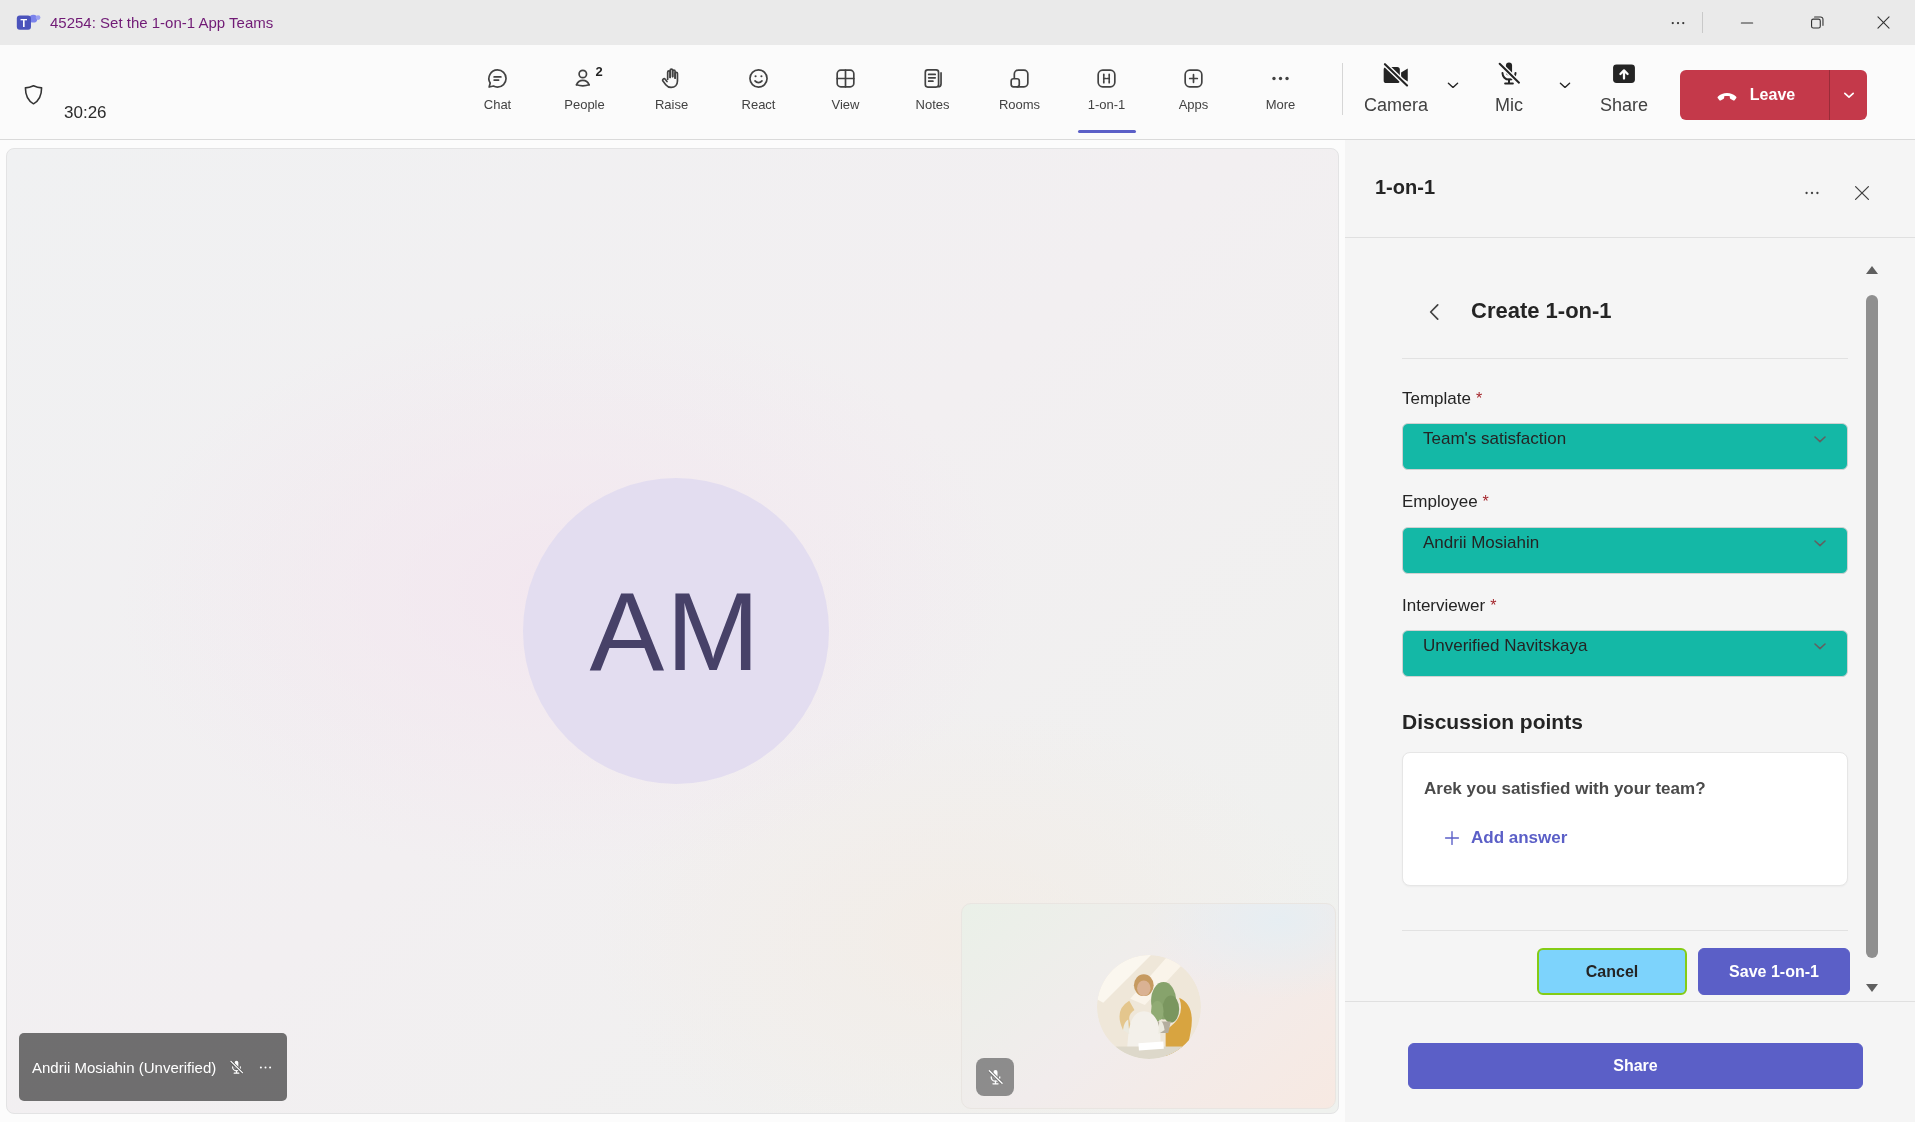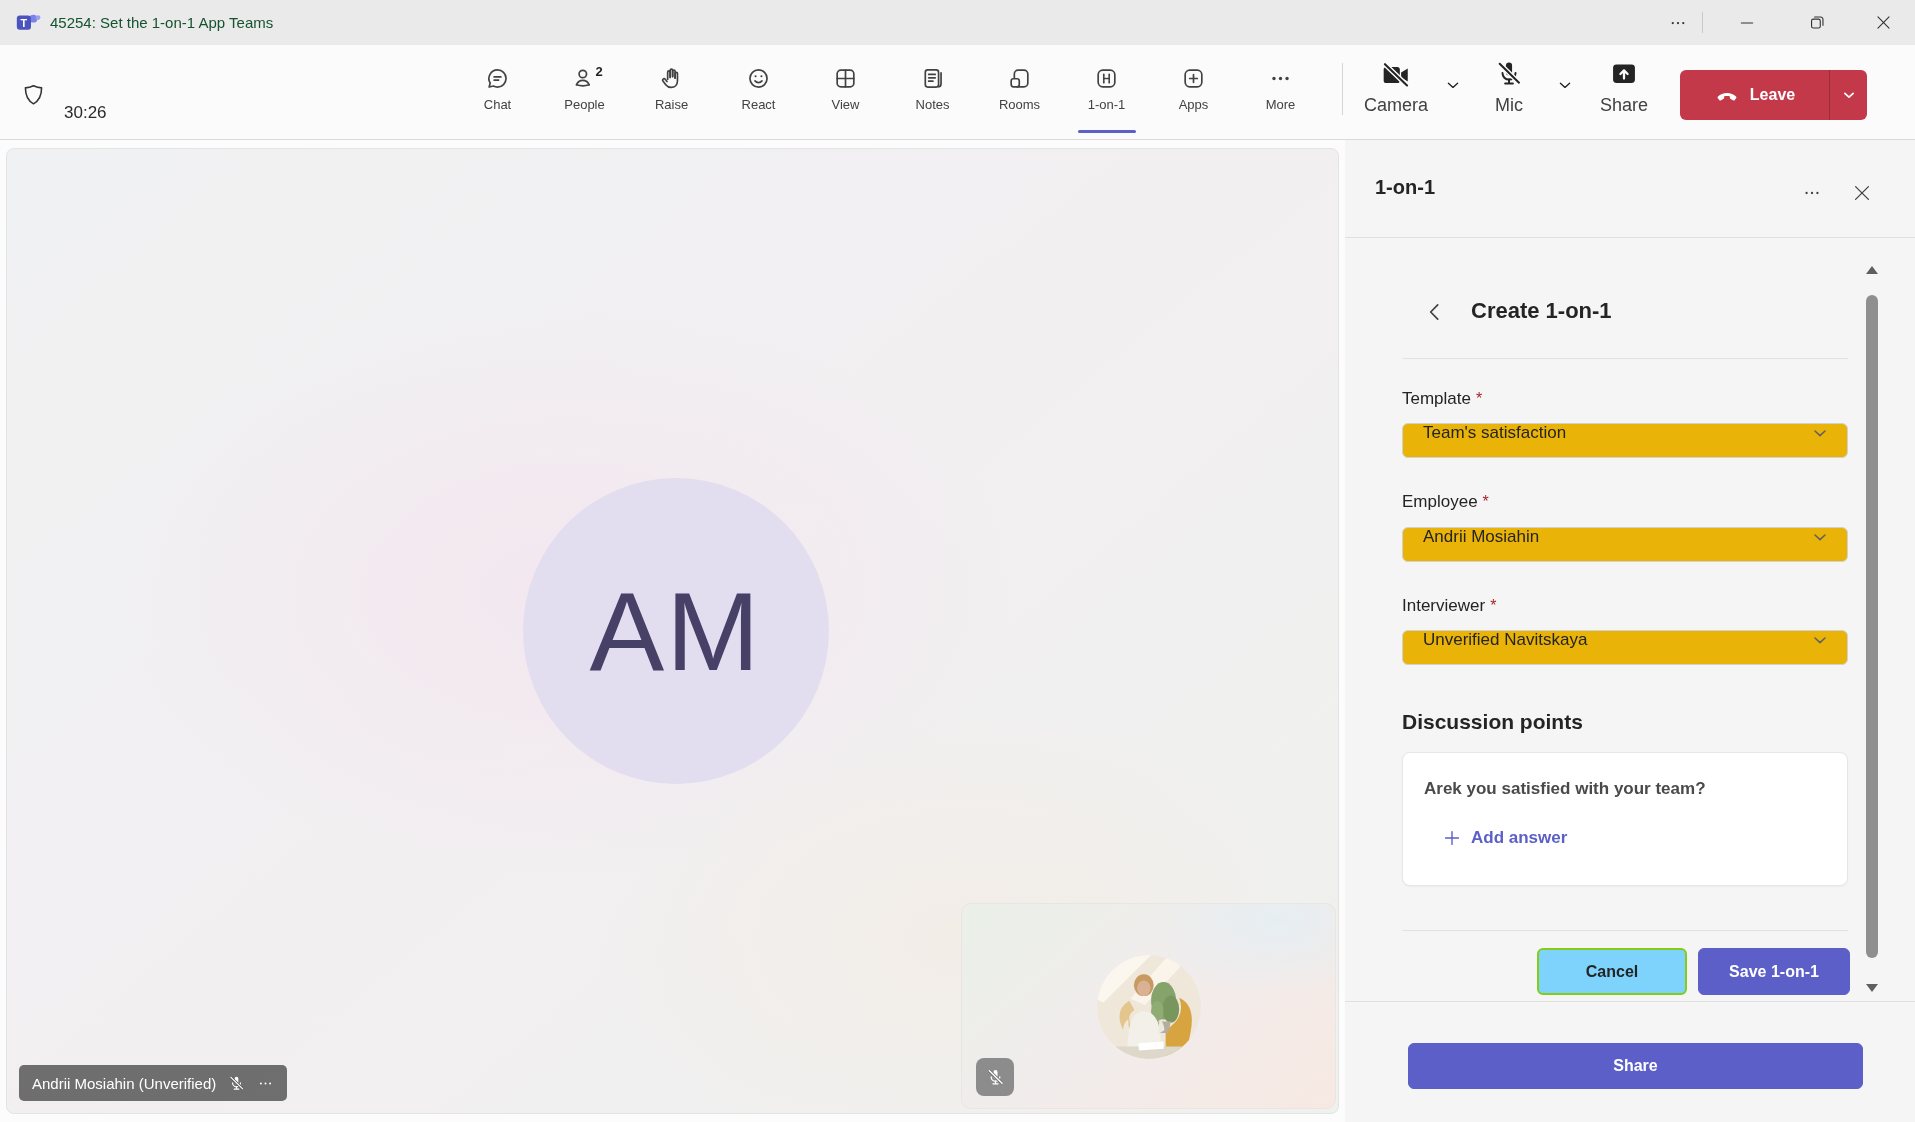--- a/index.html
+++ b/index.html
@@ -5,21 +5,21 @@
   html,body{margin:0;padding:0;background:#ffffff;}
   .win{position:relative;width:1915px;height:1122px;overflow:hidden;
        font-family:"Liberation Sans","DejaVu Sans",sans-serif;color:#242424;
        background:#fcfcfc;-webkit-font-smoothing:antialiased;}
   .abs{position:absolute;}
 
   
   .titlebar{position:absolute;left:0;top:0;width:100%;height:45px;background:#eaeaea;
             display:flex;align-items:center;}
   .titlebar-title{position:absolute;left:50px;top:0;height:45px;display:flex;align-items:center;
-                  font-size:15px;color:#14532d;}
+                  font-size:15px;color:#701a75;}
   .winctl{position:absolute;top:0;height:45px;width:46px;display:flex;align-items:center;justify-content:center;cursor:default;}
   .ctl-sep{position:absolute;top:12px;width:1px;height:21px;background:#c9c9c9;}
 
   
   .toolbar{position:absolute;left:0;top:45px;width:100%;height:95px;background:#fbfbfb;
            border-bottom:1px solid #dadada;box-sizing:border-box;}
   .meetinfo{position:absolute;left:20px;top:10px;height:80px;display:flex;align-items:center;gap:17px;}
   .timer{font-size:17px;color:#2b2b2b;margin-top:36px;}
   .tabs{position:absolute;left:454px;top:0;height:85px;display:flex;}
   .tab{position:relative;width:87px;height:85px;display:flex;flex-direction:column;align-items:center;cursor:pointer;}
@@ -40,42 +40,42 @@
   .stage{position:absolute;left:6px;top:148px;width:1333px;height:966px;border-radius:8px;
          border:1px solid #e3e3e4;box-sizing:border-box;overflow:hidden;
          background:
            radial-gradient(48% 42% at 42% 46%, rgba(243,230,239,0.9) 0%, rgba(243,230,239,0) 70%),
            radial-gradient(40% 34% at 72% 82%, rgba(243,236,229,0.8) 0%, rgba(243,236,229,0) 70%),
            linear-gradient(140deg,#f0f1f2 0%,#f2eff1 50%,#eff1ee 100%);}
   .avatar{position:absolute;left:calc(50% - 150px);top:calc(50% - 153px);width:306px;height:306px;border-radius:50%;
           background:#e3ddf0;display:flex;align-items:center;justify-content:center;
           font-size:112px;color:#474168;letter-spacing:2px;}
   .nameplate{position:absolute;left:12px;bottom:12px;height:36px;background:rgba(92,92,92,0.88);border-radius:5px;
-             display:flex;align-items:center;gap:11px;padding:0 13px;color:#fff;font-size:15px;margin-top:17px;--slash-bg:#5c5c5c;}
+             display:flex;align-items:center;gap:11px;padding:16px 13px;color:#fff;font-size:15px;margin-top:17px;--slash-bg:#5c5c5c;}
   .selfview{position:absolute;right:2px;bottom:4px;width:375px;height:206px;border-radius:10px;overflow:hidden;
             border:1px solid #e9e5e1;box-sizing:border-box;
             background:
               radial-gradient(50% 55% at 85% 8%, rgba(229,238,243,0.9) 0%, rgba(229,238,243,0) 70%),
               linear-gradient(140deg,#eaf0e8 0%,#f1ecec 48%,#f7e9e2 100%);}
   .selfview .photo{position:absolute;left:calc(50% - 52px);top:51px;width:104px;height:104px;border-radius:50%;overflow:hidden;}
   .mic-badge{position:absolute;left:14px;bottom:12px;width:38px;height:38px;border-radius:8px;
              background:rgba(118,118,118,0.82);display:flex;align-items:center;justify-content:center;
              color:#fff;--slash-bg:#767676;}
 
   
   .panel{position:absolute;right:0;top:140px;width:570px;height:982px;background:#f5f5f5;}
   .panel-title{position:absolute;left:30px;top:36px;font-size:20px;font-weight:700;color:#242424;}
   .panel-iconbtn{position:absolute;top:40px;width:26px;height:26px;display:flex;align-items:center;justify-content:center;cursor:pointer;}
   .pdiv-full{position:absolute;left:0;width:100%;height:1px;background:#e0e0e0;}
   .pdiv-inset{position:absolute;left:57px;width:446px;height:1px;background:#e2e2e2;}
   .back-btn{position:absolute;left:76px;top:158px;width:28px;height:28px;display:flex;align-items:center;justify-content:center;cursor:pointer;}
   .create-heading{position:absolute;left:126px;top:158px;font-size:22px;font-weight:700;color:#242424;}
   .flabel{position:absolute;left:57px;font-size:17px;color:#242424;}
   .req{color:#a4262c;margin-left:5px;font-size:16px;}
-  .select{position:absolute;left:57px;width:446px;height:35px;background:#eab308;border:1px solid #d1d1d1;border-radius:6px;
+  .select{position:absolute;left:57px;width:446px;height:47px;background:#14b8a6;border:1px solid #d1d1d1;border-radius:6px;
           box-sizing:border-box;display:flex;align-items:center;justify-content:space-between;
           padding:0 15px 16px 20px;font-size:17px;color:#242424;cursor:pointer;}
   .section-heading{position:absolute;left:57px;font-size:21px;font-weight:700;color:#242424;}
   .qcard{position:absolute;left:57px;top:612px;width:446px;height:134px;background:#fff;border:1px solid #e6e6e6;
          border-radius:8px;box-sizing:border-box;box-shadow:0 1px 2px rgba(0,0,0,0.04);}
   .question{position:absolute;left:21px;top:26px;font-size:17px;font-weight:700;color:#4a4a4a;}
   .add-answer{position:absolute;left:38px;top:74px;display:flex;align-items:center;gap:8px;cursor:pointer;
               color:#5b5fc7;font-size:17px;font-weight:600;}
   .btn{display:flex;align-items:center;justify-content:center;border-radius:6px;font-size:16px;font-weight:600;
        cursor:pointer;box-sizing:border-box;}

